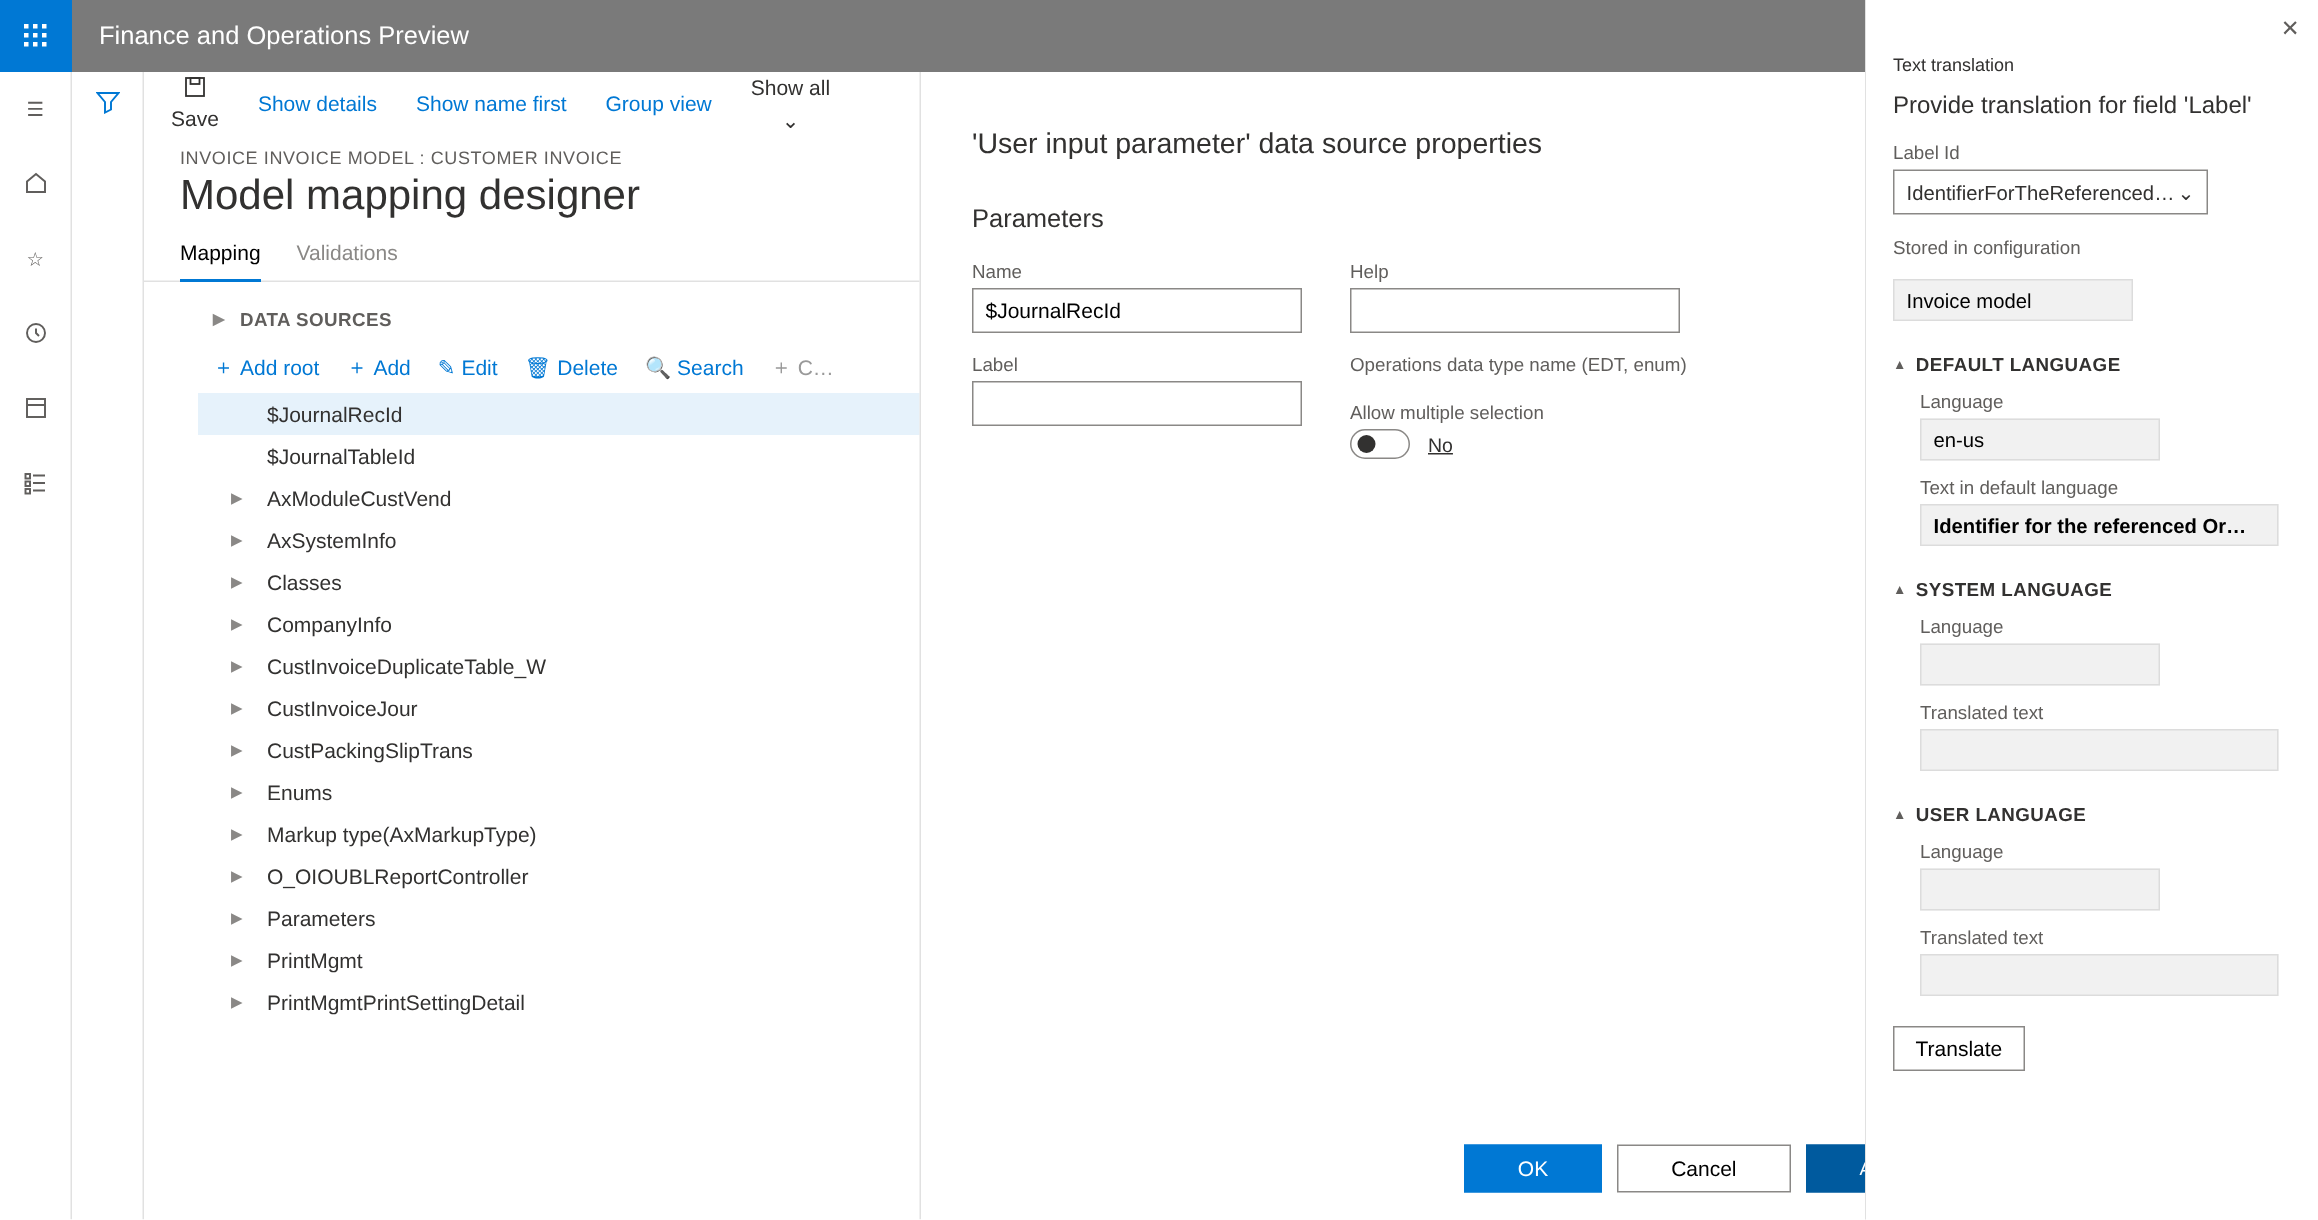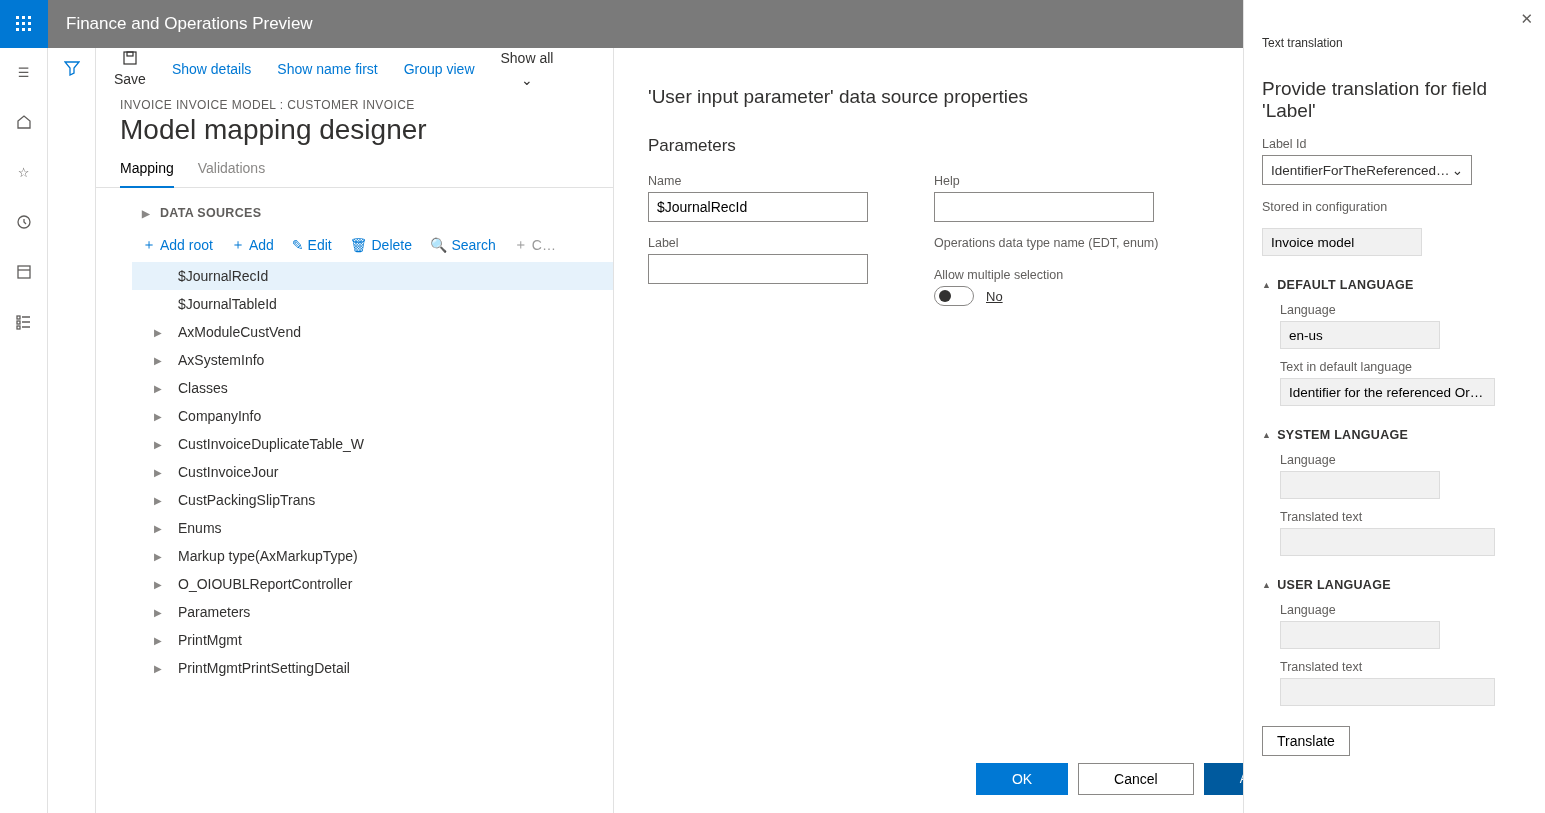--- a/index.html
+++ b/index.html
@@ -43,47 +43,47 @@
     .tree-item { display: flex; align-items: center; gap: 14px; padding: 6px 10px 6px 22px; font-size: 14px; color: #323130; cursor: pointer; }
     .tree-item.selected { background: #e6f2fb; }
     .tree-item .exp { width: 10px; color: #8a8886; font-size: 10px; }
 
     
     .dialog { position: absolute; top: 0; right: 0; bottom: 0; width: calc(100% - 565px); background: #fff; border-left: 1px solid #e1e1e1; padding: 20px 34px 70px; overflow-y: auto; }
     .dialog-help { position: absolute; top: 10px; right: 44px; color: #605e5c; font-size: 16px; }
     .dialog-title { font-size: 19px; font-weight: 400; color: #323130; margin: 18px 0 28px; }
     .section-head { display: flex; justify-content: space-between; align-items: center; padding-right: 26px; font-size: 17px; font-weight: 400; margin-bottom: 18px; cursor:pointer;}
     .section-head .chev { color:#8a8886; font-size:12px;}
-    .section-body { display: flex; gap: 66px; }
+    .section-body { display: flex; gap: 32px; }
     .field-col { display: flex; flex-direction: column; gap: 14px; }
     .field label { font-size: 12.5px; color: #605e5c; display: block; margin-bottom: 4px; }
     .field input[type=text], .field select { width: 220px; height: 30px; border: 1px solid #8a8886; padding: 0 8px; font-size: 14px; background:#fff; }
     .field .chev-sel { position:relative; }
     .field .chev-sel::after { content:"⌄"; position:absolute; right:10px; top:4px; color:#605e5c; font-size:14px;}
     .toggle { display: flex; align-items: center; gap: 12px; margin-top: 4px; text-decoration: underline; }
     .toggle-track { width: 40px; height: 20px; border:1px solid #8a8886; border-radius: 10px; background: #fff; position: relative; cursor:pointer;}
     .toggle-knob { width: 12px; height: 12px; background: #323130; border-radius: 50%; position: absolute; top: 3px; left: 4px; }
 
     .dialog-footer { position: absolute; bottom: 18px; right: 34px; display: flex; gap: 10px; }
     .dlg-btn { height: 32px; padding: 0 35px; font-size: 14px; border: 1px solid #8a8886; background: #fff; cursor: pointer; display:flex; align-items:center; gap:6px;}
     .dlg-btn.primary { background: #0078d4; color: #fff; border-color: #0078d4; }
     .dlg-btn.trans { background:#005a9e; color:#fff; border-color:#005a9e; }
 
     
     .trans-panel { position: fixed; top: 0; right: 0; height: 100%; width: 302px; background: #fff; border-left: 1px solid #e1e1e1; padding: 14px 18px; overflow-y: auto; z-index: 500; }
     .trans-close { position: absolute; top: 10px; right: 12px; font-size: 15px; color: #605e5c; cursor: pointer; }
     .trans-title { font-size: 12px; font-weight: 400; margin-top: 22px; }
-    .trans-sub { font-size: 19px; font-weight: 400; margin-top: 28px; }
+    .trans-sub { font-size: 16px; font-weight: 400; margin-top: 12px; }
     .tsec { margin-top: 22px; }
     .tsec .tsec-head { font-size: 12.5px; font-weight: 600; color: #323130; letter-spacing: .3px; text-transform: uppercase; display:flex; align-items:center; gap:6px;}
     .tsec .tsec-head .tri { font-size:9px; color:#605e5c;}
     .tsec .tf { margin-top: 10px; }
     .tsec label { font-size: 12.5px; color: #605e5c; }
     .tsec input[type=text] { width: 160px; height: 28px; border: 1px solid #dcdcdc; background: #f1f1f1; padding: 0 8px; margin-top: 4px; font-size: 13.5px; }
-    .tsec .wide input { width: 215px; }
+    .tsec .wide input { width: 239px; font-weight: bold; }
     .select-box { border: 1px solid #8a8886; height: 30px; display:flex; align-items:center; justify-content:space-between; padding:0 8px; font-size:13.5px; margin-top:4px;}
     .trans-btn { margin-top: 20px; border: 1px solid #8a8886; height: 30px; padding: 0 14px; background: #fff; font-size: 14px; cursor: pointer; }
   </style>
 </head>
 <body>
 
 <div class="topbar">
   <div class="waffle">
     <svg width="16" height="16" viewBox="0 0 16 16">
         <g fill="#fff">

